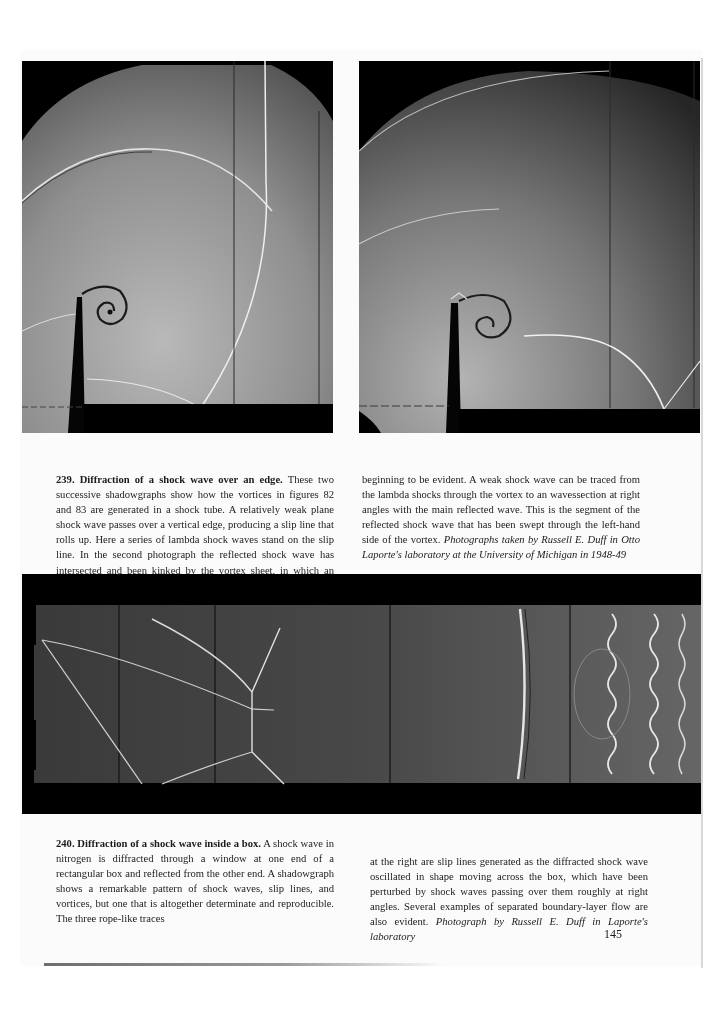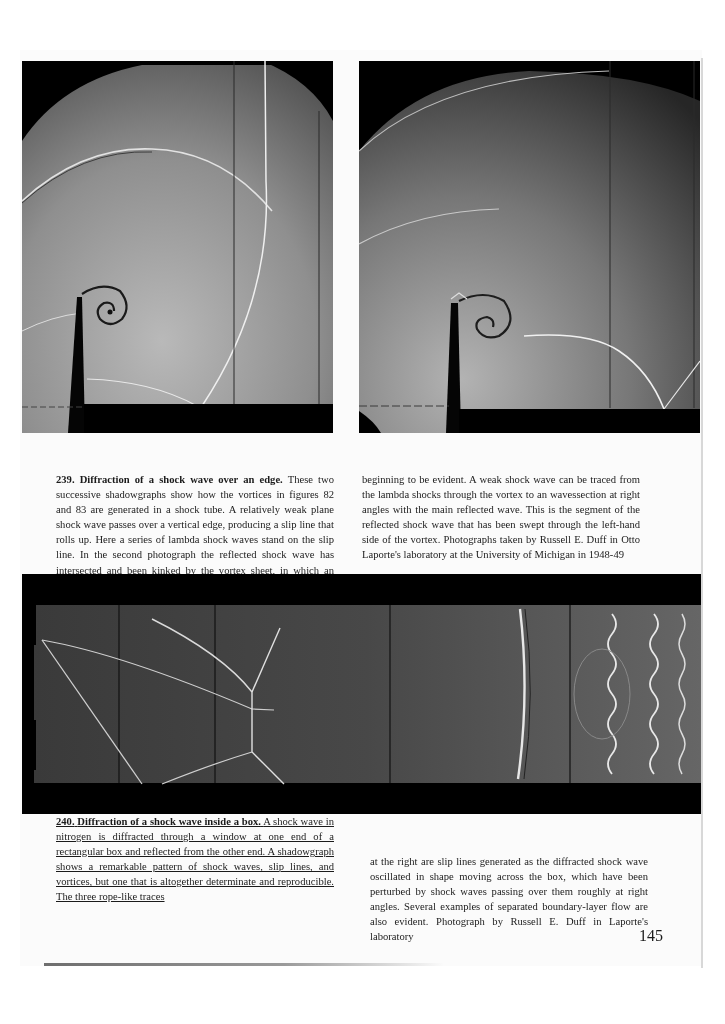--- a/index.html
+++ b/index.html
@@ -7,22 +7,22 @@
          font-family: "Liberation Serif", "DejaVu Serif", serif; color:#1b1b1b; }
   .page { position:absolute; left:20px; top:50px; width:682px; height:916px; background:#fbfbfb; }
   .page-bottom-rule { position:absolute; left:44px; top:963px; width:400px; height:3px;
          background:linear-gradient(to right, #6e6e6e, #9a9a9a 60%, rgba(200,200,200,0)); }
   .page-right-rule { position:absolute; left:701px; top:58px; width:2px; height:910px; background:#d8d8d8; }
   .photo { position:absolute; overflow:hidden; background:#111; }
   .photo svg { display:block; width:100%; height:100%; }
   .caption { position:absolute; font-size:10.6px; line-height:15.1px; text-align:justify;
              text-align-last:left; hyphens:manual;margin-top:28px; }
   .caption .num, .caption .title { font-weight:bold; }
-  .caption .credit { }
-  .page-number { position:absolute; left:639px; top:927px; font-size:16px; }
+  .caption .credit { font-style:italic; }
+  .page-number { position:absolute; left:604px; top:927px; font-size:12px; }
 </style>
 </head>
 <body>
 
 <div class="page"></div>
 <div class="page-right-rule"></div>
 <div class="page-bottom-rule"></div>
 
 <div class="photo" style="left:22px; top:61px; width:311px; height:372px;">
   <svg viewBox="0 0 311 372" preserveAspectRatio="none">
@@ -126,21 +126,21 @@
 
     <path d="M498 35 Q508 120 496 205" stroke="#e7e7e7" stroke-width="2.4" fill="none"></path>
     <path d="M503 35 Q514 120 502 205" stroke="#222" stroke-width="1" fill="none"></path>
     <path d="M590 40 q8 10 0 20 q-8 10 0 20 q8 10 0 20 q-8 10 0 20 q8 10 0 20 q-8 10 0 20 q8 10 0 20 q-8 10 0 20" stroke="#e8e8e8" stroke-width="1.8" fill="none"></path>
     <path d="M632 40 q8 10 0 20 q-8 10 0 20 q8 10 0 20 q-8 10 0 20 q8 10 0 20 q-8 10 0 20 q8 10 0 20 q-8 10 0 20" stroke="#e8e8e8" stroke-width="1.8" fill="none"></path>
     <path d="M660 40 q6 10 0 20 q-6 10 0 20 q6 10 0 20 q-6 10 0 20 q6 10 0 20 q-6 10 0 20 q6 10 0 20 q-6 10 0 20" stroke="#dcdcdc" stroke-width="1.5" fill="none"></path>
     <ellipse cx="580" cy="120" rx="28" ry="45" stroke="#888" stroke-width="1" fill="none"></ellipse>
   </svg>
 </div>
 
-<div class="caption" style="left:56px; top:786px; width:278px;text-decoration:underline;">
+<div class="caption" style="left:56px; top:808px; width:278px;">
   <span class="num">240.</span>
   <span class="title">Diffraction of a shock wave inside a box.</span>
   <span>A shock wave in nitrogen is diffracted through a window at one end of a rectangular box and reflected from the other end. A shadowgraph shows a remarkable pattern of shock waves, slip lines, and vortices, but one that is altogether determinate and reproducible. The three rope-like traces</span>
 </div>
 <div class="caption" style="left:370px; top:826px; width:278px;">
   <span>at the right are slip lines generated as the diffracted shock wave oscillated in shape moving across the box, which have been perturbed by shock waves passing over them roughly at right angles. Several examples of separated boundary-layer flow are also evident.</span>
   <span class="credit">Photograph by Russell E. Duff in Laporte's laboratory</span>
 </div>
 
 <div class="page-number">145</div>

